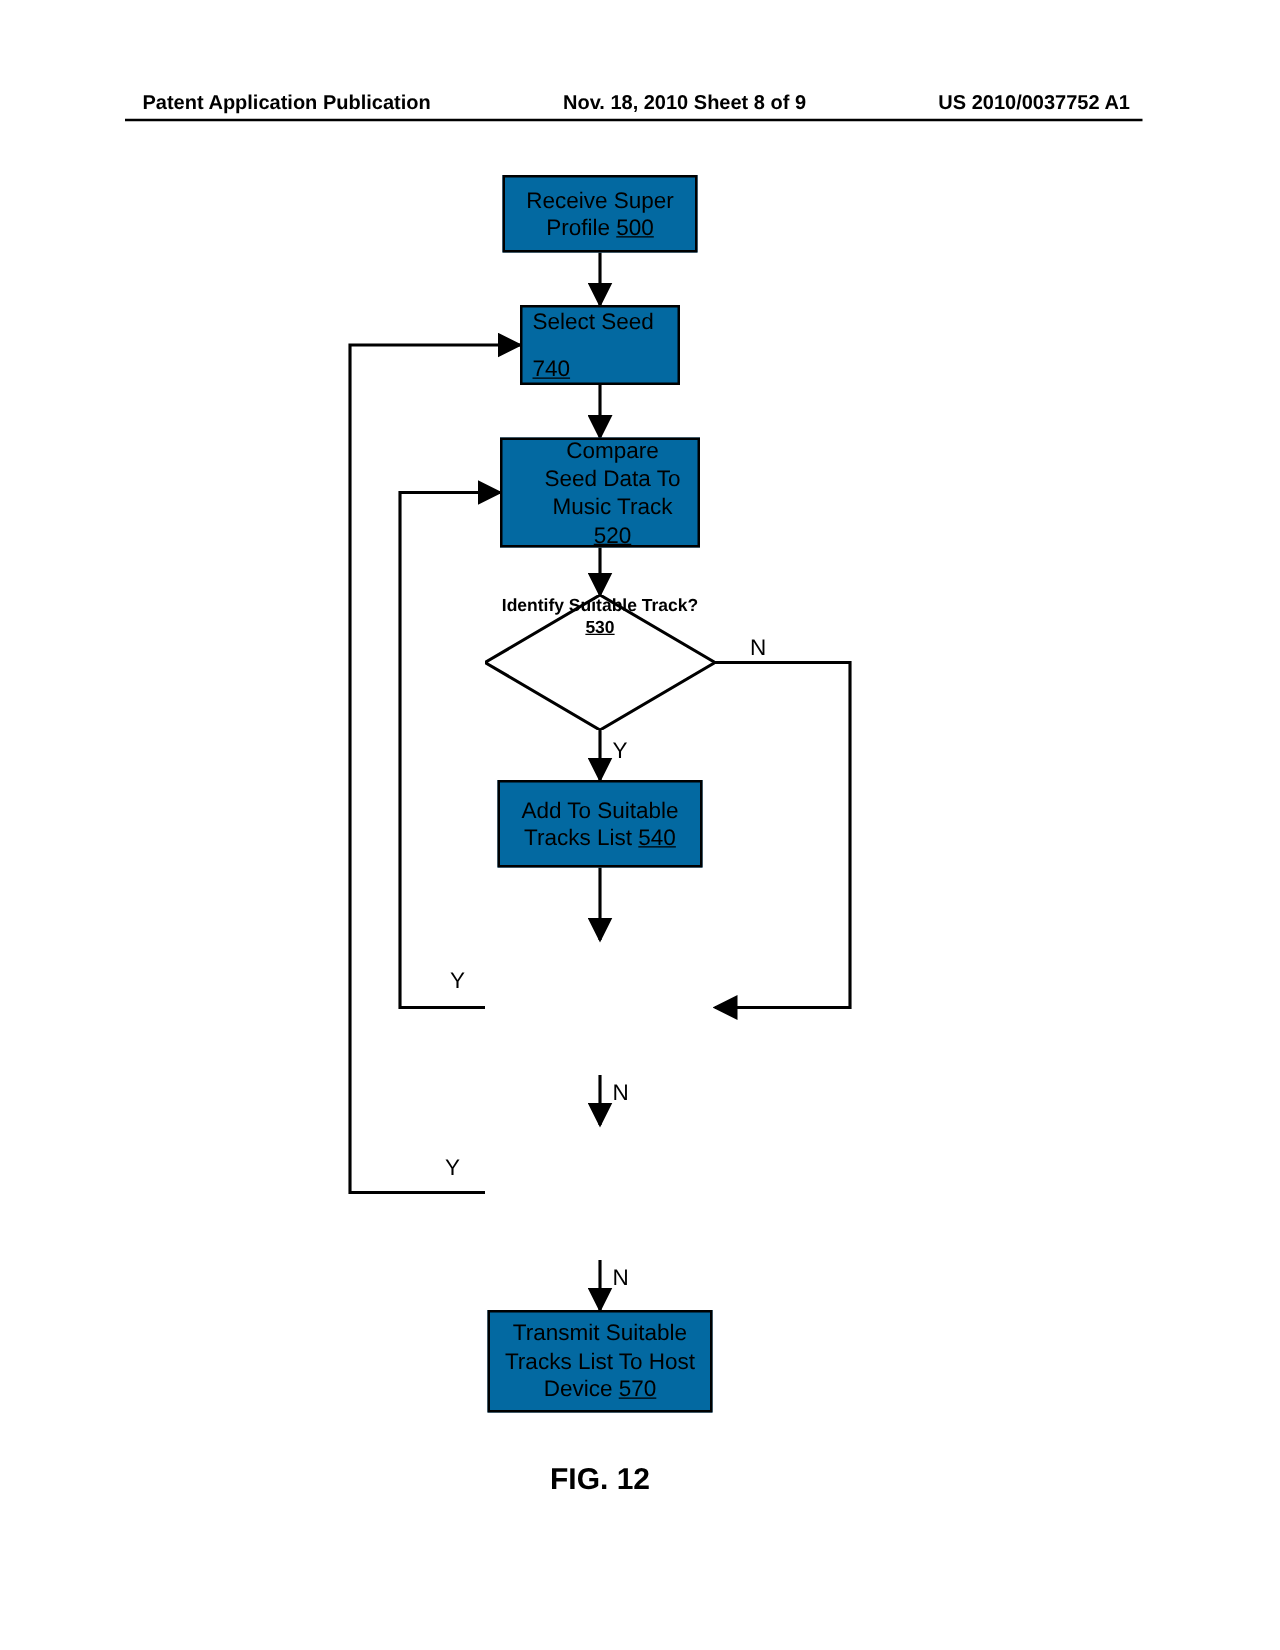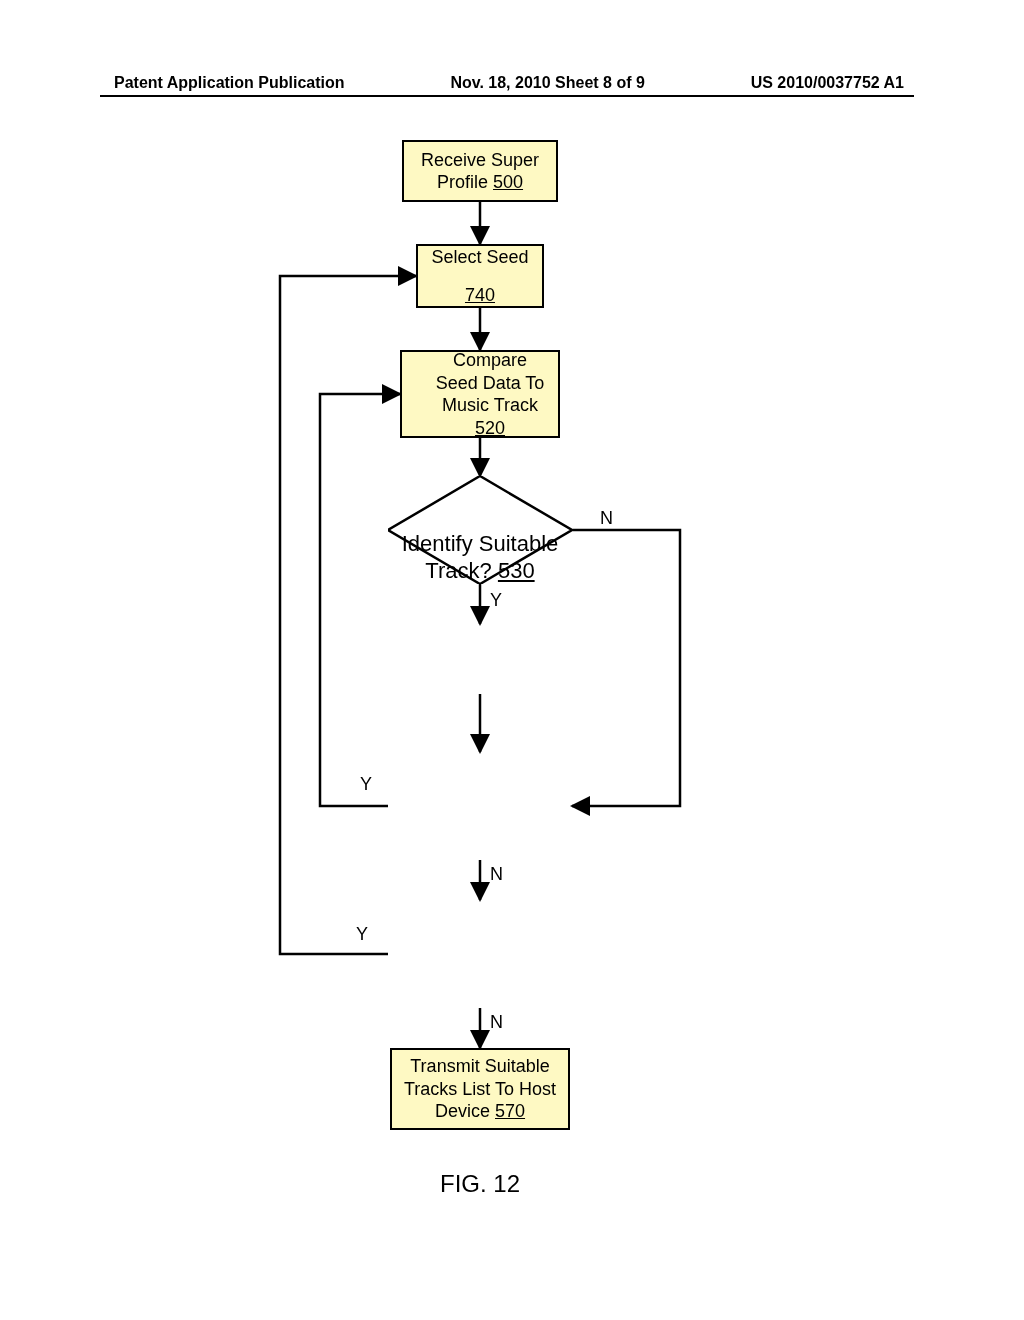--- a/index.html
+++ b/index.html
@@ -33,24 +33,24 @@
   .stage {
     position: absolute;
     top: 130px;
     left: 0;
     width: 1024px;
     height: 1130px;
   }
   .box {
     position: absolute;
     border: 2.5px solid black;
-    background: #fef9c3;
+    background: #0369a1;
     display: flex;
     flex-direction: column;
-    align-items: center;
+    align-items: flex-start;
     justify-content: center;
     text-align: center;
     font-size: 18px;
     line-height: 1.25;
     padding: 6px 8px;
     box-sizing: border-box;
   }
   .num {
     text-decoration: underline;
   }
@@ -62,32 +62,33 @@
     position: absolute;
     top: 0;
     left: 0;
   }
   .diamond .label {
     position: absolute;
     top: 0; left: 0; right: 0; bottom: 0;
     display: flex;
     flex-direction: column;
     align-items: center;
-    justify-content: flex-end;
+    justify-content: flex-start;
     text-align: center;
-    font-size: 22px;
+    font-size: 14px;
     line-height: 1.2;
+    font-weight: bold;
   }
   .edge-label {
     position: absolute;
     font-size: 18px;
   }
   .fig {
     position: absolute;
-    font-weight: normal;
+    font-weight: bold;
     font-size: 24px;
   }
   svg.wires {
     position: absolute;
     top: 0;
     left: 0;
     width: 1024px;
     height: 1130px;
   }
 </style>
@@ -150,20 +151,23 @@
     <svg width="184" height="108">
         <polygon points="92,0 184,54 92,108 0,54" fill="white" stroke="black" stroke-width="2.5"></polygon>
       </svg>
     <div class="label">
       <div><span>Identify Suitable Track?</span> <span class="num">530</span></div>
     </div>
   </div>
   <div class="edge-label" style="left:490px; top:460px;">Y</div>
   <div class="edge-label" style="left:600px; top:378px;">N</div>
 
+  <div class="box" style="left:398px; top:494px; width:164px; height:70px;">
+    <div><span>Add To Suitable Tracks List</span> <span class="num">540</span></div>
+  </div>
 
   <div class="edge-label" style="left:360px; top:644px;">Y</div>
   <div class="edge-label" style="left:490px; top:734px;">N</div>
 
   <div class="edge-label" style="left:356px; top:794px;">Y</div>
   <div class="edge-label" style="left:490px; top:882px;">N</div>
 
   <div class="box" style="left:390px; top:918px; width:180px; height:82px;">
     <div><span>Transmit Suitable Tracks List To Host Device</span> <span class="num">570</span></div>
   </div>

